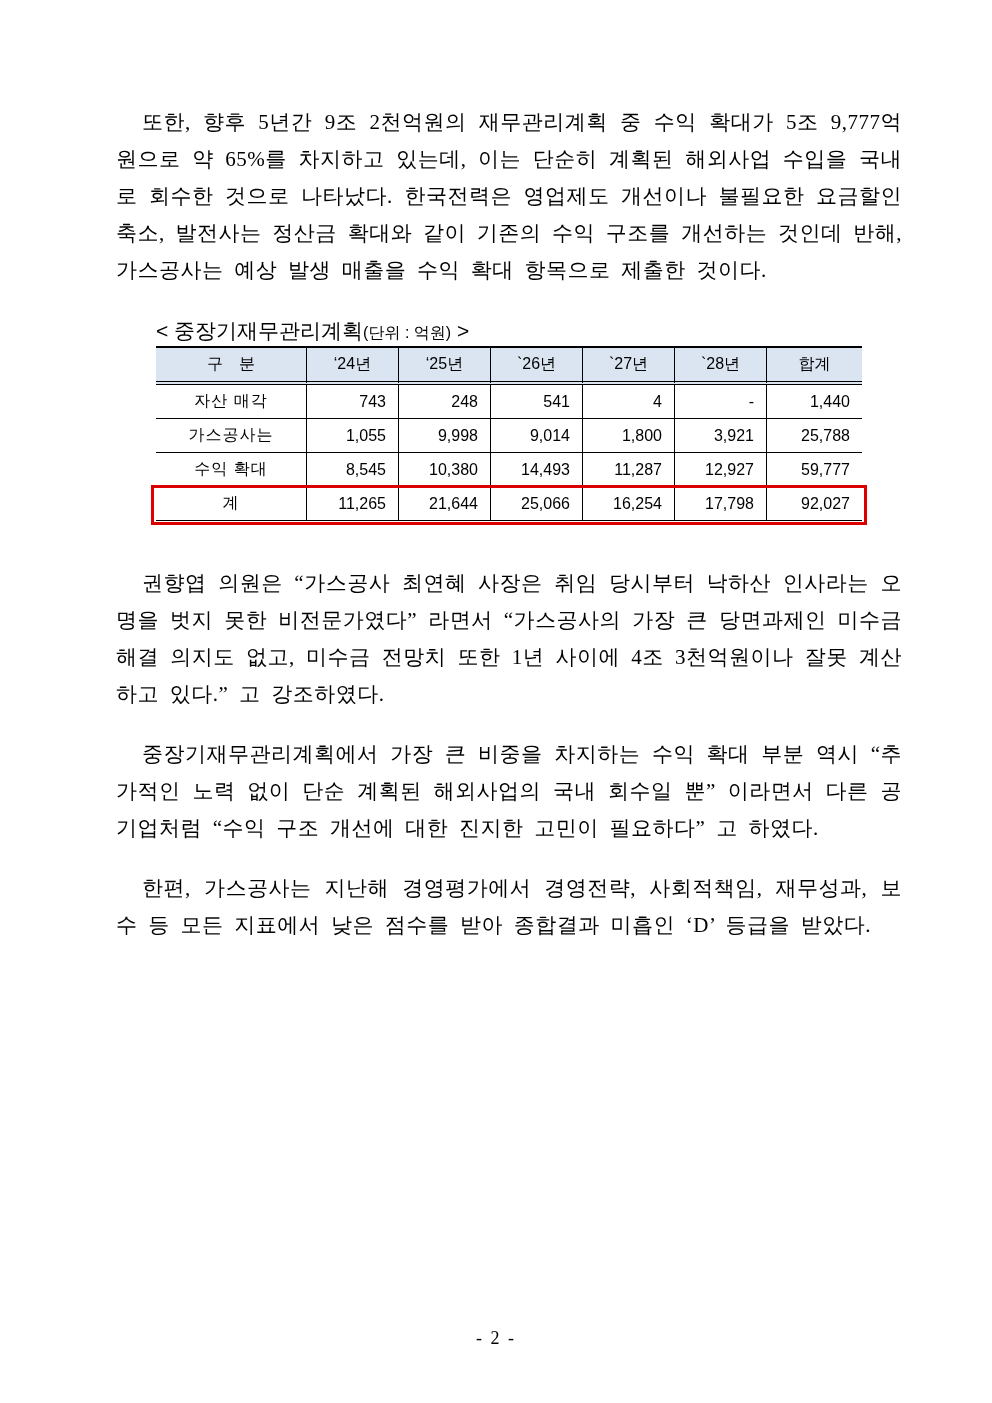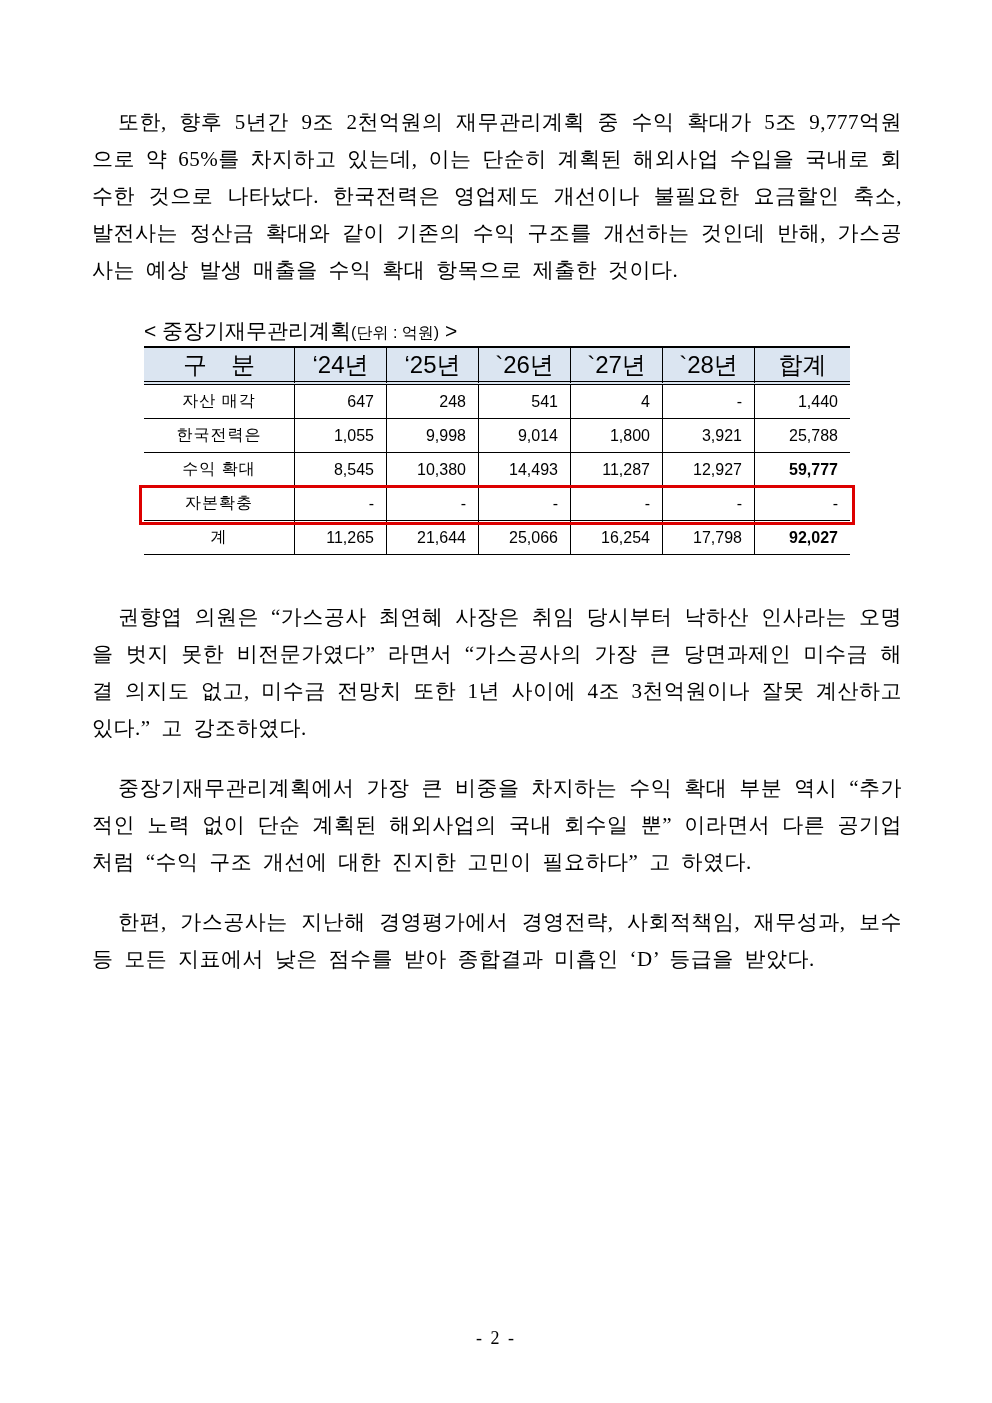--- a/index.html
+++ b/index.html
@@ -9,20 +9,21 @@
     width: 992px;
     height: 1403px;
     margin: 0 auto;
     background: #ffffff;
     font-family: "Liberation Serif", serif;
     color: #000;
     overflow: hidden;
   }
   .content {
     padding: 104px 90px 0 92px;
+    margin-left: 24px;
   }
   p.body-para {
     font-size: 21px;
     line-height: 37px;
     text-align: justify;
     text-indent: 26px;
     word-spacing: 5px;
     letter-spacing: 0.5px;
   }
   .para-gap { margin-top: 23px; }
@@ -51,38 +52,38 @@
   table.fin-table {
     width: 706px;
     table-layout: fixed;
     border-collapse: separate;
     border-spacing: 0;
   }
   .fin-table th {
     background: var(--hdr-bg, #dbe5f1);
     height: 33px;
     font-weight: normal;
-    font-size: 24px;
+    font-size: 16px;
     text-align: center;
     vertical-align: middle;
     border-top: 2px solid #000;
     border-bottom: 4px double #000;
     white-space: pre;
   }
   .fin-table td {
     height: 33px;
     font-size: 16px;
     vertical-align: middle;
     border-bottom: 1px solid #000;
   }
   .fin-table th + th,
   .fin-table td + td { border-left: 1px solid #000; }
   .fin-table td.lbl { text-align: center; letter-spacing: 1px; }
   .fin-table td.num { text-align: right; padding-right: 12px; }
-  .fin-table .bold { font-weight: bold; }
+  .fin-table .bold { font-weight: normal; }
 
   .highlight-box {
     position: absolute;
     left: -5px;
     right: -5px;
     top: 139px;
     height: 34px;
     border: 3px solid var(--hl, #dd0000);
     pointer-events: none;
   }
@@ -127,53 +128,44 @@
               <th>‘25년</th>
               <th>`26년</th>
               <th>`27년</th>
               <th>`28년</th>
               <th>합계</th>
             </tr>
           </thead>
           <tbody>
             <tr>
               <td class="lbl">자산 매각</td>
-              <td class="num">647</td>
+              <td class="num">743</td>
               <td class="num">248</td>
               <td class="num">541</td>
               <td class="num">4</td>
               <td class="num">-</td>
               <td class="num">1,440</td>
             </tr>
             <tr>
-              <td class="lbl">한국전력은</td>
+              <td class="lbl">가스공사는</td>
               <td class="num">1,055</td>
               <td class="num">9,998</td>
               <td class="num">9,014</td>
               <td class="num">1,800</td>
               <td class="num">3,921</td>
               <td class="num">25,788</td>
             </tr>
             <tr>
               <td class="lbl">수익 확대</td>
               <td class="num">8,545</td>
               <td class="num">10,380</td>
               <td class="num">14,493</td>
               <td class="num">11,287</td>
               <td class="num">12,927</td>
               <td class="num bold">59,777</td>
-            </tr>
-            <tr>
-              <td class="lbl">자본확충</td>
-              <td class="num">-</td>
-              <td class="num">-</td>
-              <td class="num">-</td>
-              <td class="num">-</td>
-              <td class="num">-</td>
-              <td class="num">-</td>
             </tr>
             <tr>
               <td class="lbl">계</td>
               <td class="num">11,265</td>
               <td class="num">21,644</td>
               <td class="num">25,066</td>
               <td class="num">16,254</td>
               <td class="num">17,798</td>
               <td class="num bold">92,027</td>
             </tr>

